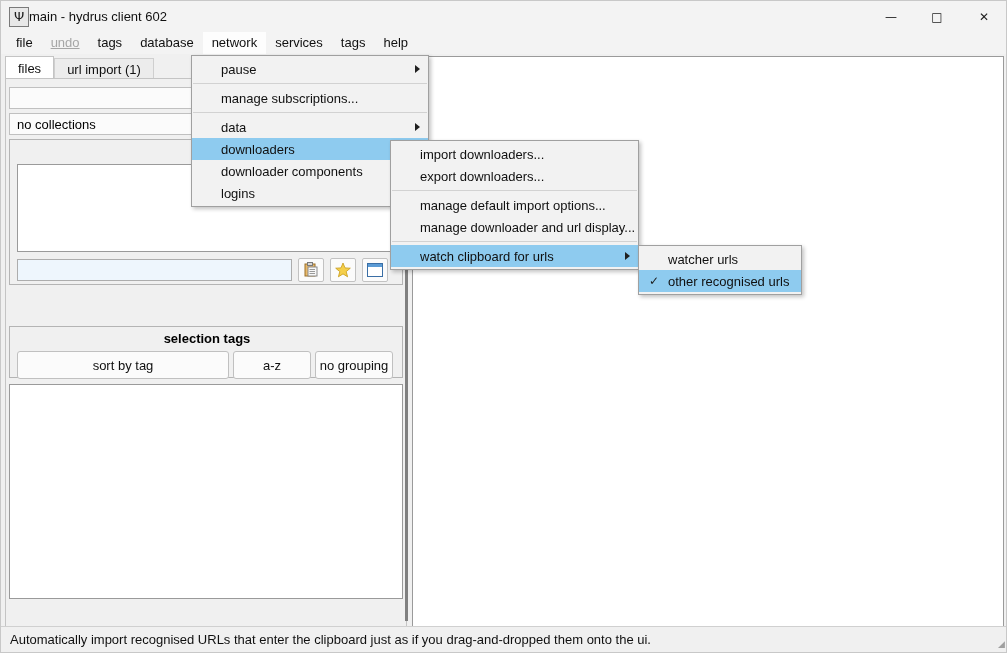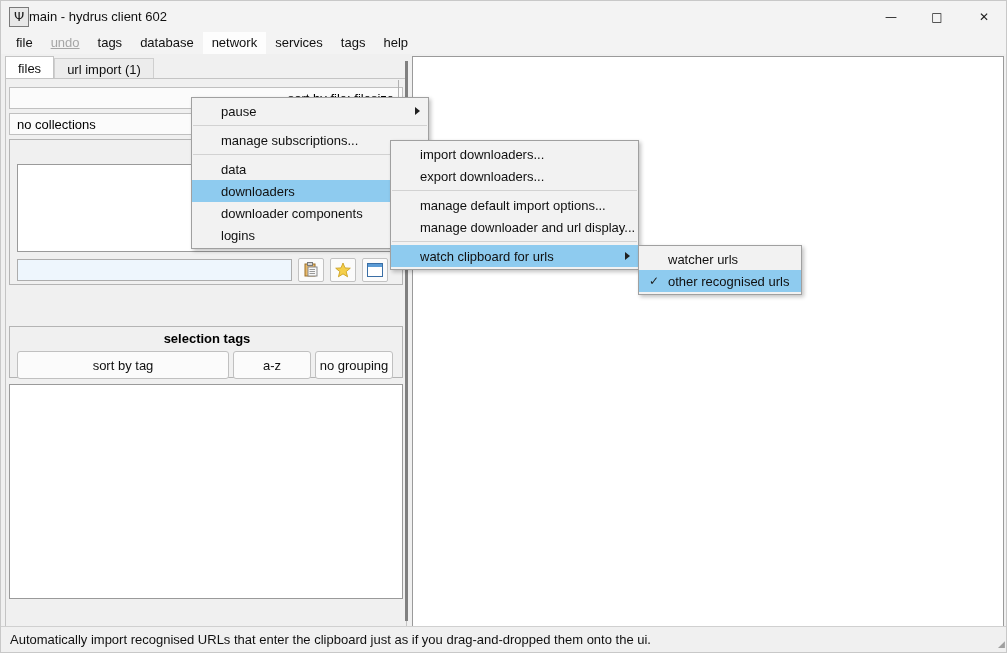--- a/index.html
+++ b/index.html
@@ -374,21 +374,21 @@
   .menu-check {
     position: absolute;
     left: 10px;
     top: 50%;
     transform: translateY(-50%);
     font-size: 12px;
     color: #1b1b1b;
     font-family: "DejaVu Sans", sans-serif;
   }
 
-  #menu-network   { left: 190px; top: 54px;  width: 238px; margin-top: 42px; }
+  #menu-network   { left: 190px; top: 54px;  width: 238px; }
   #menu-downloaders { left: 389px; top: 139px; width: 249px; }
   #menu-watch     { left: 637px; top: 244px; width: 164px; }
 </style>
 </head>
 <body>
 
 <div class="app-window">
 
   <div class="titlebar">
     <div class="title-icon">

